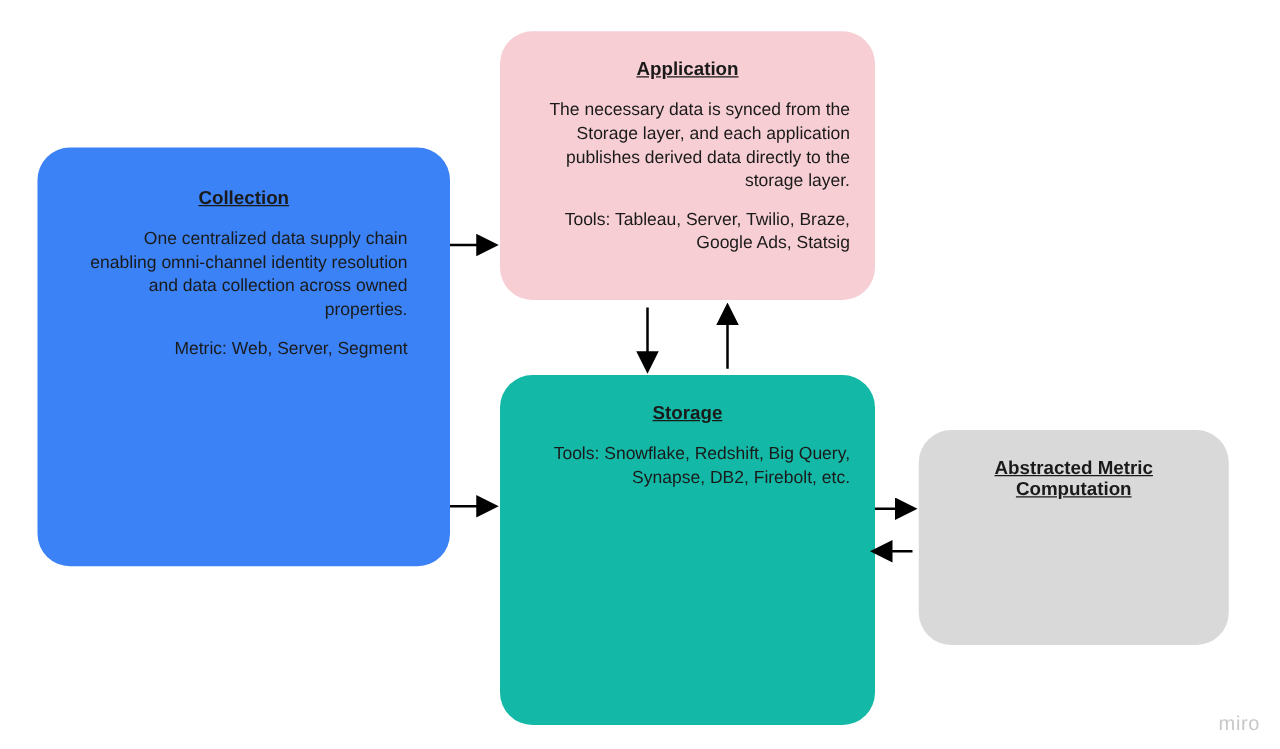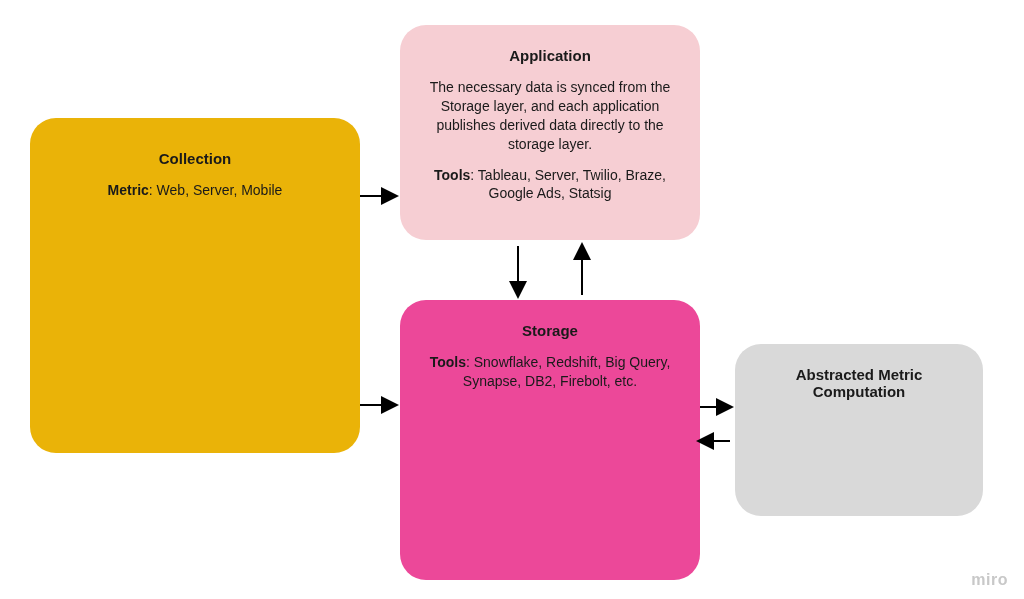--- a/index.html
+++ b/index.html
@@ -17,46 +17,48 @@
     position: absolute;
     border-radius: 26px;
     box-sizing: border-box;
     padding: 16px 20px;
     text-align: center;
   }
   .box h3 {
     font-size: 15px;
     font-weight: 700;
     margin: 6px 0 14px 0;
+    text-decoration: underline;
   }
   .box p {
     font-size: 14px;
     line-height: 1.35;
     margin: 12px 0;
+    text-align: right;
   }
   .box p strong {
-    font-weight: 700;
+    font-weight: 400;
   }
   .collection {
-    background: #eab308;
+    background: #3b82f6;
     left: 30px;
     top: 118px;
     width: 330px;
     height: 335px;
   }
   .collection-inner { padding: 10px 14px; }
   .application {
     background: #f6ced3;
     left: 400px;
     top: 25px;
     width: 300px;
     height: 215px;
   }
   .storage {
-    background: #ec4899;
+    background: #14b8a6;
     left: 400px;
     top: 300px;
     width: 300px;
     height: 280px;
   }
   .abstracted {
     background: #d9d9d9;
     left: 735px;
     top: 344px;
     width: 248px;
@@ -70,32 +72,33 @@
     height: 599px;
     pointer-events: none;
   }
   .miro-logo {
     position: absolute;
     right: 16px;
     bottom: 10px;
     font-size: 16px;
     letter-spacing: 0.5px;
     color: #c8c8c8;
-    font-weight: 700;
+    font-weight: 400;
     font-family: "Segoe UI", Arial, sans-serif;
   }
 </style>
 </head>
 <body>
 
 <div class="box collection">
   <div class="collection-inner">
     <h3>Collection</h3>
+    <p>One centralized data supply chain enabling omni-channel identity resolution and data collection across owned properties.</p>
     <p>
-      <strong>Metric</strong><span>: Web, Server, Mobile</span>
+      <strong>Metric</strong><span>: Web, Server, Segment</span>
     </p>
   </div>
 </div>
 
 <div class="box application">
   <h3>Application</h3>
   <p>The necessary data is synced from the Storage layer, and each application publishes derived data directly to the storage layer.</p>
   <p>
     <strong>Tools</strong><span>: Tableau, Server, Twilio, Braze, Google Ads, Statsig</span>
   </p>

